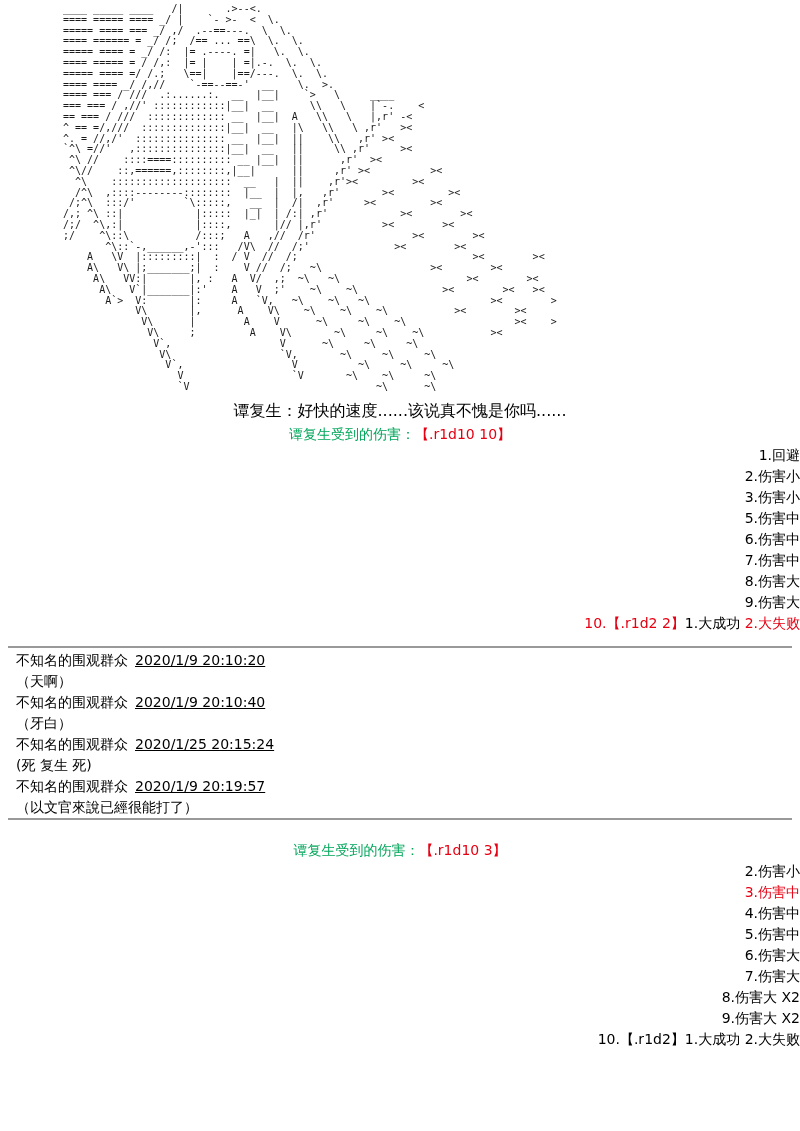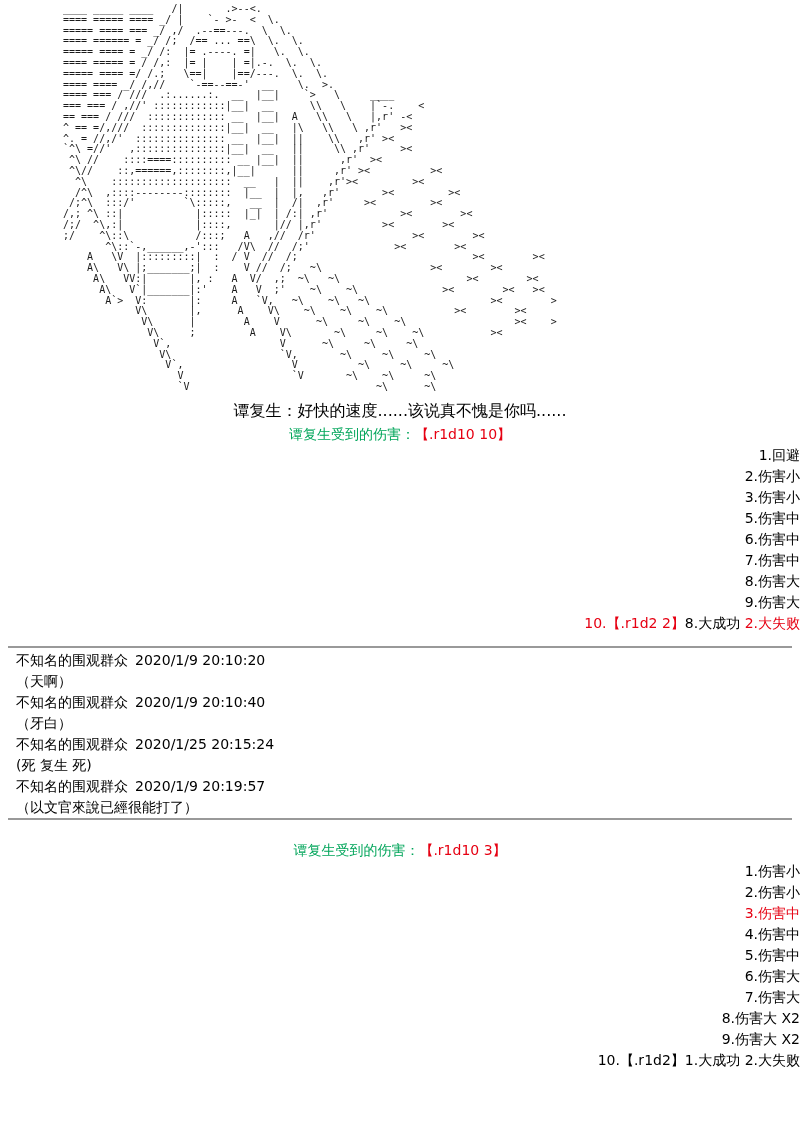--- a/index.html
+++ b/index.html
@@ -17,21 +17,21 @@
   .center { text-align:center; }
   .speech { font-size:16px; line-height:21px; margin-top:7px; }
   .roll-header { font-size:14px; line-height:21px; margin-top:3px; }
   .roll-header.second { margin-top:20px; }
   .green { color:var(--green); }
   .red { color:var(--red); }
   .list { margin:0 0 0 16px; line-height:21px;text-align:right; }
   .list .item { height:21px; white-space:pre; }
   .comments { margin:0 0 0 16px; line-height:21px; }
   .comments .line { height:21px; white-space:pre; }
-  .time { margin-left:7px; }
+  .time { margin-left:7px;text-decoration:underline; }
   hr.rule { border:0; border-top:2px solid var(--rule); height:0; }
   hr.rule-1 { margin:12px 8px 2px 8px; }
   hr.rule-2 { margin:0 8px 0 8px; }
 </style>
 </head>
 <body>
 
 <pre class="aa"> ____ _____ ____   /|       .&gt;--&lt;.
  ==== ===== ==== _/ |    `- &gt;-  &lt;  \.
  ===== ==== === _/ ,/  .--==---.  \  \.
@@ -75,42 +75,41 @@
 
 <div class="list">
   <div class="item normal">1.回避</div>
   <div class="item normal">2.伤害小</div>
   <div class="item normal">3.伤害小</div>
   <div class="item normal">5.伤害中</div>
   <div class="item normal">6.伤害中</div>
   <div class="item normal">7.伤害中</div>
   <div class="item normal">8.伤害大</div>
   <div class="item normal">9.伤害大</div>
-  <div class="item"><span class="red">10.【.r1d2 2】</span><span>8.大成功</span> <span class="red">2.大失败</span></div>
+  <div class="item"><span class="red">10.【.r1d2 2】</span><span>1.大成功</span> <span class="red">2.大失败</span></div>
 </div>
 
 <hr class="rule rule-1">
 
 <div class="comments">
   <div class="line"><span>不知名的围观群众</span><span class="time">2020/1/9 20:10:20</span></div>
   <div class="line">（天啊）</div>
   <div class="line"><span>不知名的围观群众</span><span class="time">2020/1/9 20:10:40</span></div>
   <div class="line">（牙白）</div>
   <div class="line"><span>不知名的围观群众</span><span class="time">2020/1/25 20:15:24</span></div>
   <div class="line">(死 复生 死)</div>
   <div class="line"><span>不知名的围观群众</span><span class="time">2020/1/9 20:19:57</span></div>
   <div class="line">（以文官來說已經很能打了）</div>
 </div>
 
 <hr class="rule rule-2">
 
 <div class="roll-header second center"><span class="green">谭复生受到的伤害：</span><span class="red">【.r1d10 3】</span></div>
 
 <div class="list">
-  <div class="item normal">1.伤害小</div>
   <div class="item normal">2.伤害小</div>
   <div class="item red">3.伤害中</div>
   <div class="item normal">4.伤害中</div>
   <div class="item normal">5.伤害中</div>
   <div class="item normal">6.伤害大</div>
   <div class="item normal">7.伤害大</div>
   <div class="item normal">8.伤害大 X2</div>
   <div class="item normal">9.伤害大 X2</div>
   <div class="item"><span>10.【.r1d2】1.大成功 2.大失败</span></div>
 </div>

